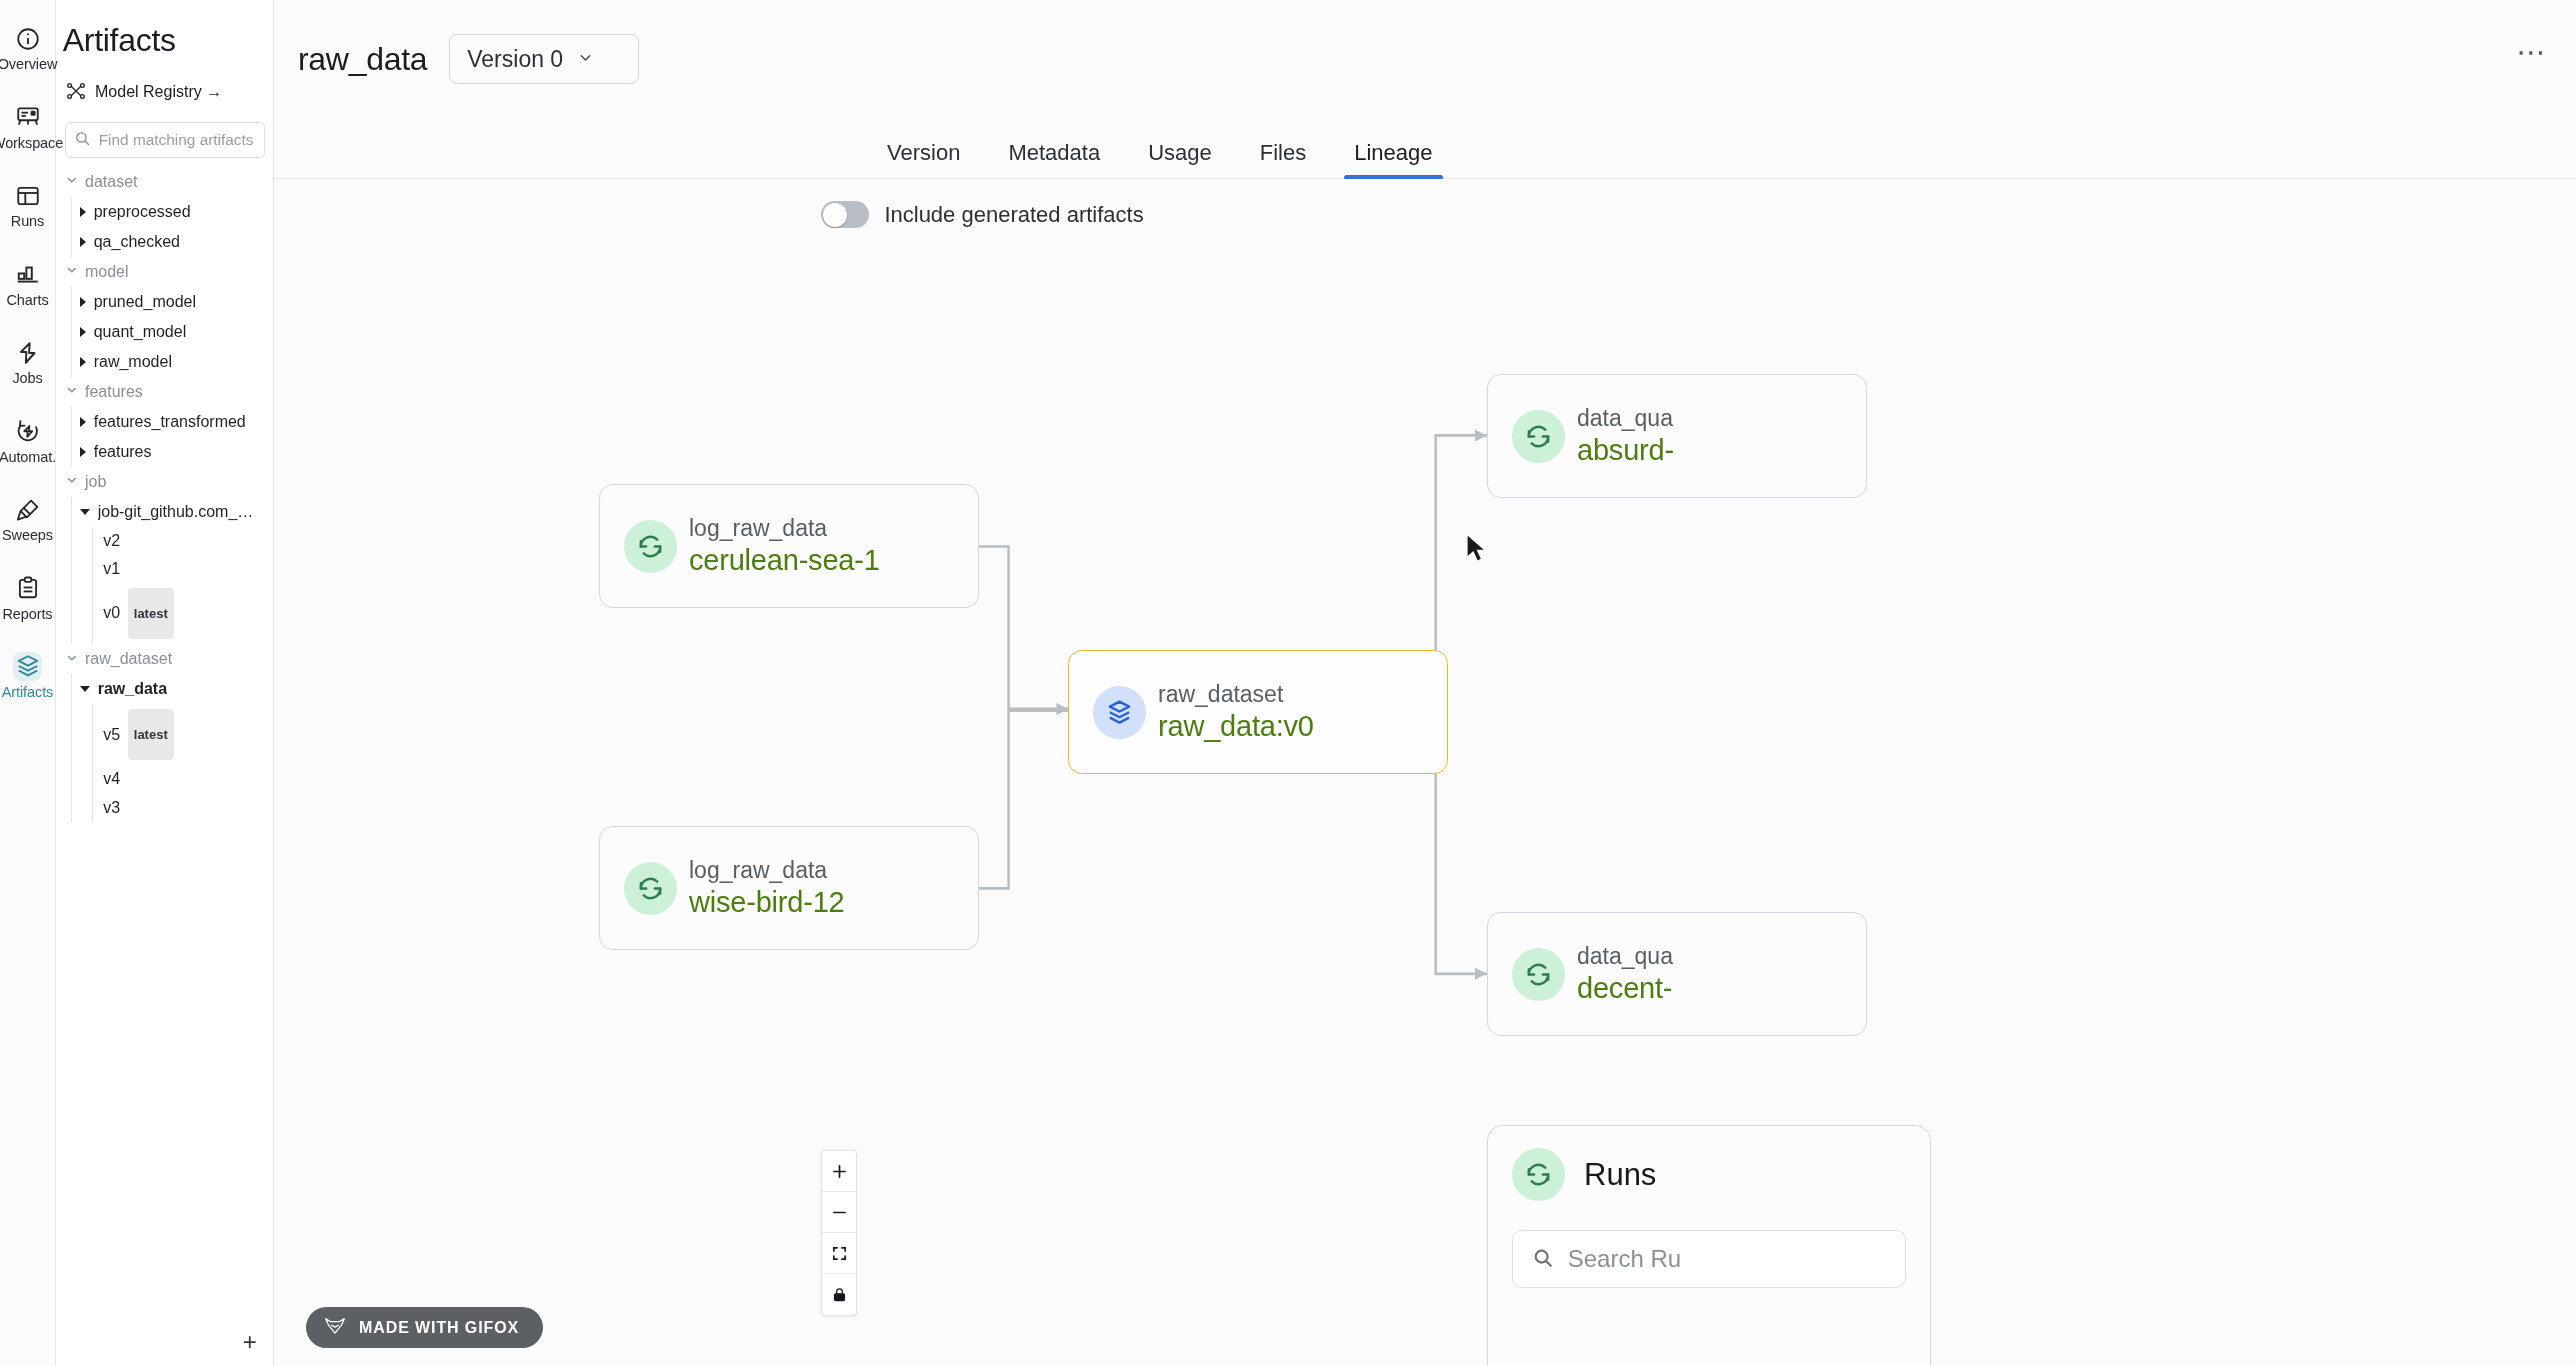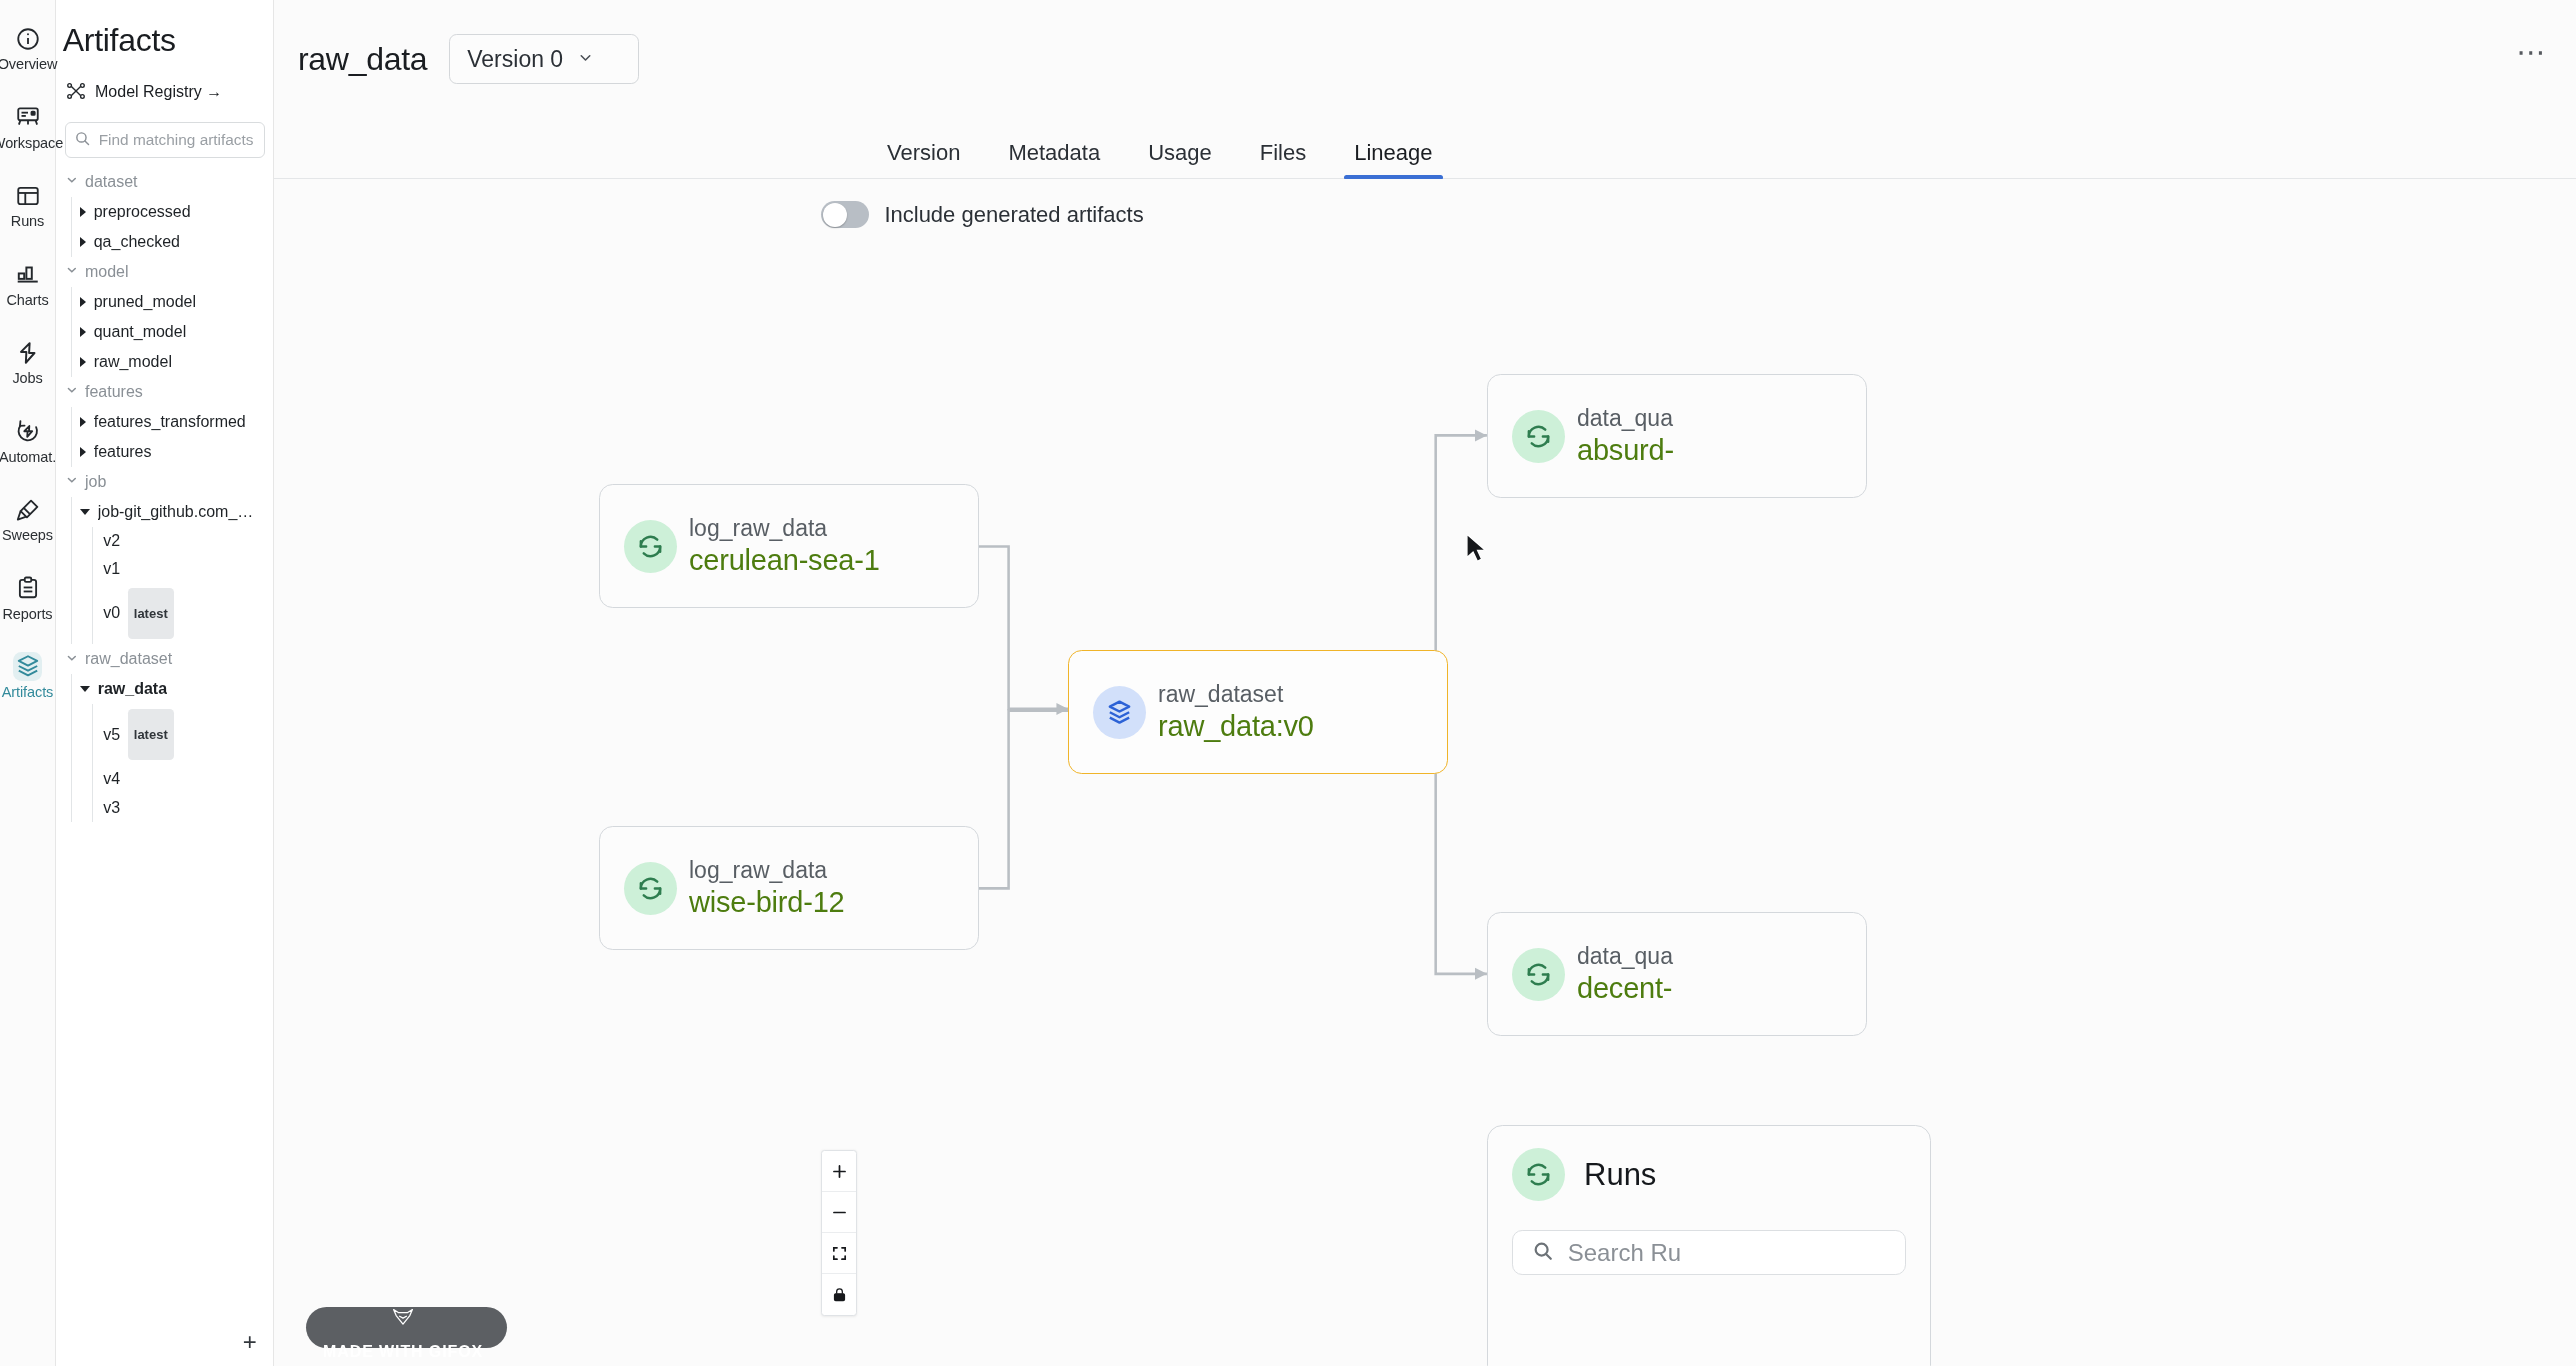--- a/index.html
+++ b/index.html
@@ -136,21 +136,21 @@
   .nsub { font-size: 23px; color: #585e64; white-space: nowrap; }
   .nmain { font-size: 29px; color: #4d7c0f; white-space: nowrap; letter-spacing:-0.2px;}
 
   .panel-node {
     position: absolute; background: #fcfcfc; border: 1.7px solid #d4d8dc;
     border-radius: 15.4px; padding: 22px 24px;
   }
   .panel-head { display: flex; align-items: center; gap: 19px; }
   .panel-title { font-size: 31px; color: #15181c; }
   .panel-search {
-    margin-top: 29px; height: 45px; border: 1.7px solid #dcdfe2; border-radius: 10.2px;
+    margin-top: 29px; height: 58px; border: 1.7px solid #dcdfe2; border-radius: 10.2px;
     background: #fff; display: flex; align-items: center; gap: 13.7px; padding: 0 19px;
   }
   .panel-search .ptxt { font-size: 24px; color: #8b9096; }
 
   svg.edges { position: absolute; left: 0; top: 0; width: 100%; height: 100%; pointer-events: none; }
 
   .zoom-ctrls {
     position: absolute; left: 547px; bottom: 51px;
     width: 36px; background: #fff; border: 0.9px solid #e0e3e6; border-radius: 3.4px;
     display: flex; flex-direction: column; box-shadow: 0 0.9px 2.6px rgba(0,0,0,.07);
@@ -159,21 +159,21 @@
     height: 41px; display: flex; align-items: center; justify-content: center;
     border-bottom: 0.9px solid #ebedef; cursor: pointer; color: #17191c;
   }
   .zoom-btn:last-child { border-bottom: none; }
 
   .cursor { position: absolute; left: 1191px; top: 354px; pointer-events:none; }
 
   .gifox {
     position: absolute; left: 32px; bottom: 19px; height: 41px;
     background: #5c5f63; border-radius: 20.5px; display: flex; align-items: center;
-    gap: 12px; padding: 0 24px 0 17px; z-index: 40; flex-direction: column;
+    gap: 12px; padding: 0 24px 0 17px; z-index: 40;
   }
   .gifox .gtxt { font-size: 16px; color: #fff; font-weight: 700; letter-spacing: 0.9px; }
 </style>
 </head>
 <body>
 
 <div id="app">
 
   <div class="rail">
 

